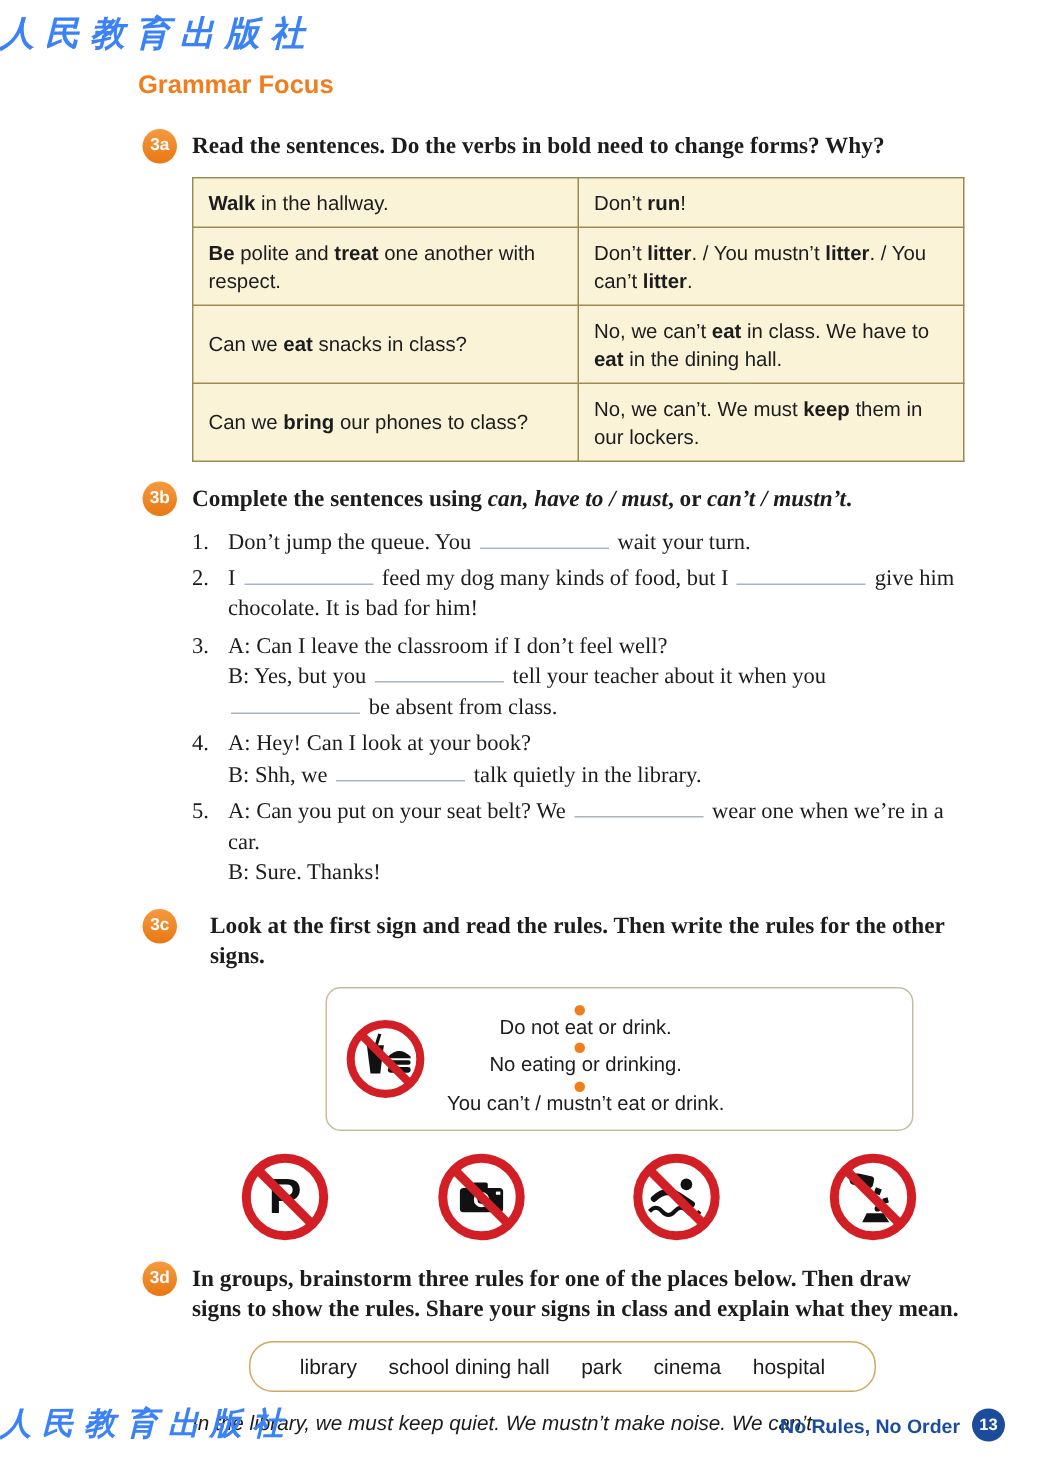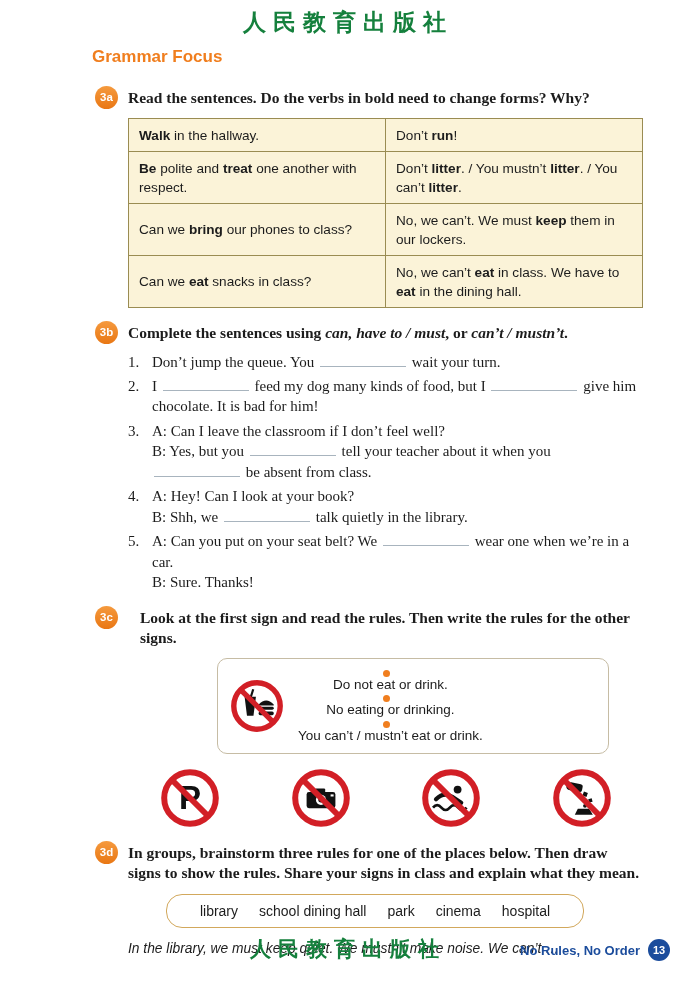--- a/index.html
+++ b/index.html
@@ -1,19 +1,19 @@
 <!DOCTYPE html>
 <html><head>
 <meta charset="utf-8">
 <style>
   html,body{margin:0;padding:0;}
   .page{width:696px;height:983px;background:#ffffff;position:relative;overflow:hidden;
         font-family:"Liberation Serif",serif;color:#1c1c1c;}
-  .logo{text-align:center;color:#15803d;font-weight:bold;font-size:23px;letter-spacing:7px;
-        font-family:"DejaVu Serif",serif;}
+  .logo{color:#3b82f6;font-weight:bold;font-size:23px;letter-spacing:7px;
+        font-family:"DejaVu Serif",serif;font-style:italic;}
   .header-logo{padding-top:7px;}
   .title{margin:9px 0 0 92px;font-family:"Liberation Sans",sans-serif;font-size:17px;
          color:#F07E1E;font-weight:bold;}
   .sec{display:flex;margin-left:95px;width:548px;}
   .sec-a{margin-top:18px;}
   .sec-b{margin-top:12px;}
   .sec-c{margin-top:12px;gap:12px;}
   .sec-d{margin-top:12px;}
   .badge{flex:0 0 23px;height:23px;border-radius:50%;margin-top:1px;
          background:linear-gradient(180deg,#F59A3E,#E97714);color:#fff;
@@ -67,26 +67,26 @@
         <tbody>
             <tr>
           <td><b>Walk</b> in the hallway.</td>
           <td>Don’t <b>run</b>!</td>
         </tr>
         <tr>
           <td><b>Be</b> polite and <b>treat</b> one another with respect.</td>
           <td>Don’t <b>litter</b>. / You mustn’t <b>litter</b>. / You can’t <b>litter</b>.</td>
         </tr>
         <tr>
+          <td>Can we <b>eat</b> snacks in class?</td>
+          <td>No, we can’t <b>eat</b> in class. We have to <b>eat</b> in the dining hall.</td>
+        </tr>
+        <tr>
           <td>Can we <b>bring</b> our phones to class?</td>
           <td>No, we can’t. We must <b>keep</b> them in our lockers.</td>
-        </tr>
-        <tr>
-          <td>Can we <b>eat</b> snacks in class?</td>
-          <td>No, we can’t <b>eat</b> in class. We have to <b>eat</b> in the dining hall.</td>
         </tr>
       </tbody>
         </table>
     </div>
   </section>
 
   <section class="sec sec-b">
     <div class="badge">3b</div>
     <div class="sec-body">
       <p class="instr">Complete the sentences using <i>can, have to / must</i>, or <i>can’t / mustn’t</i>.</p>

